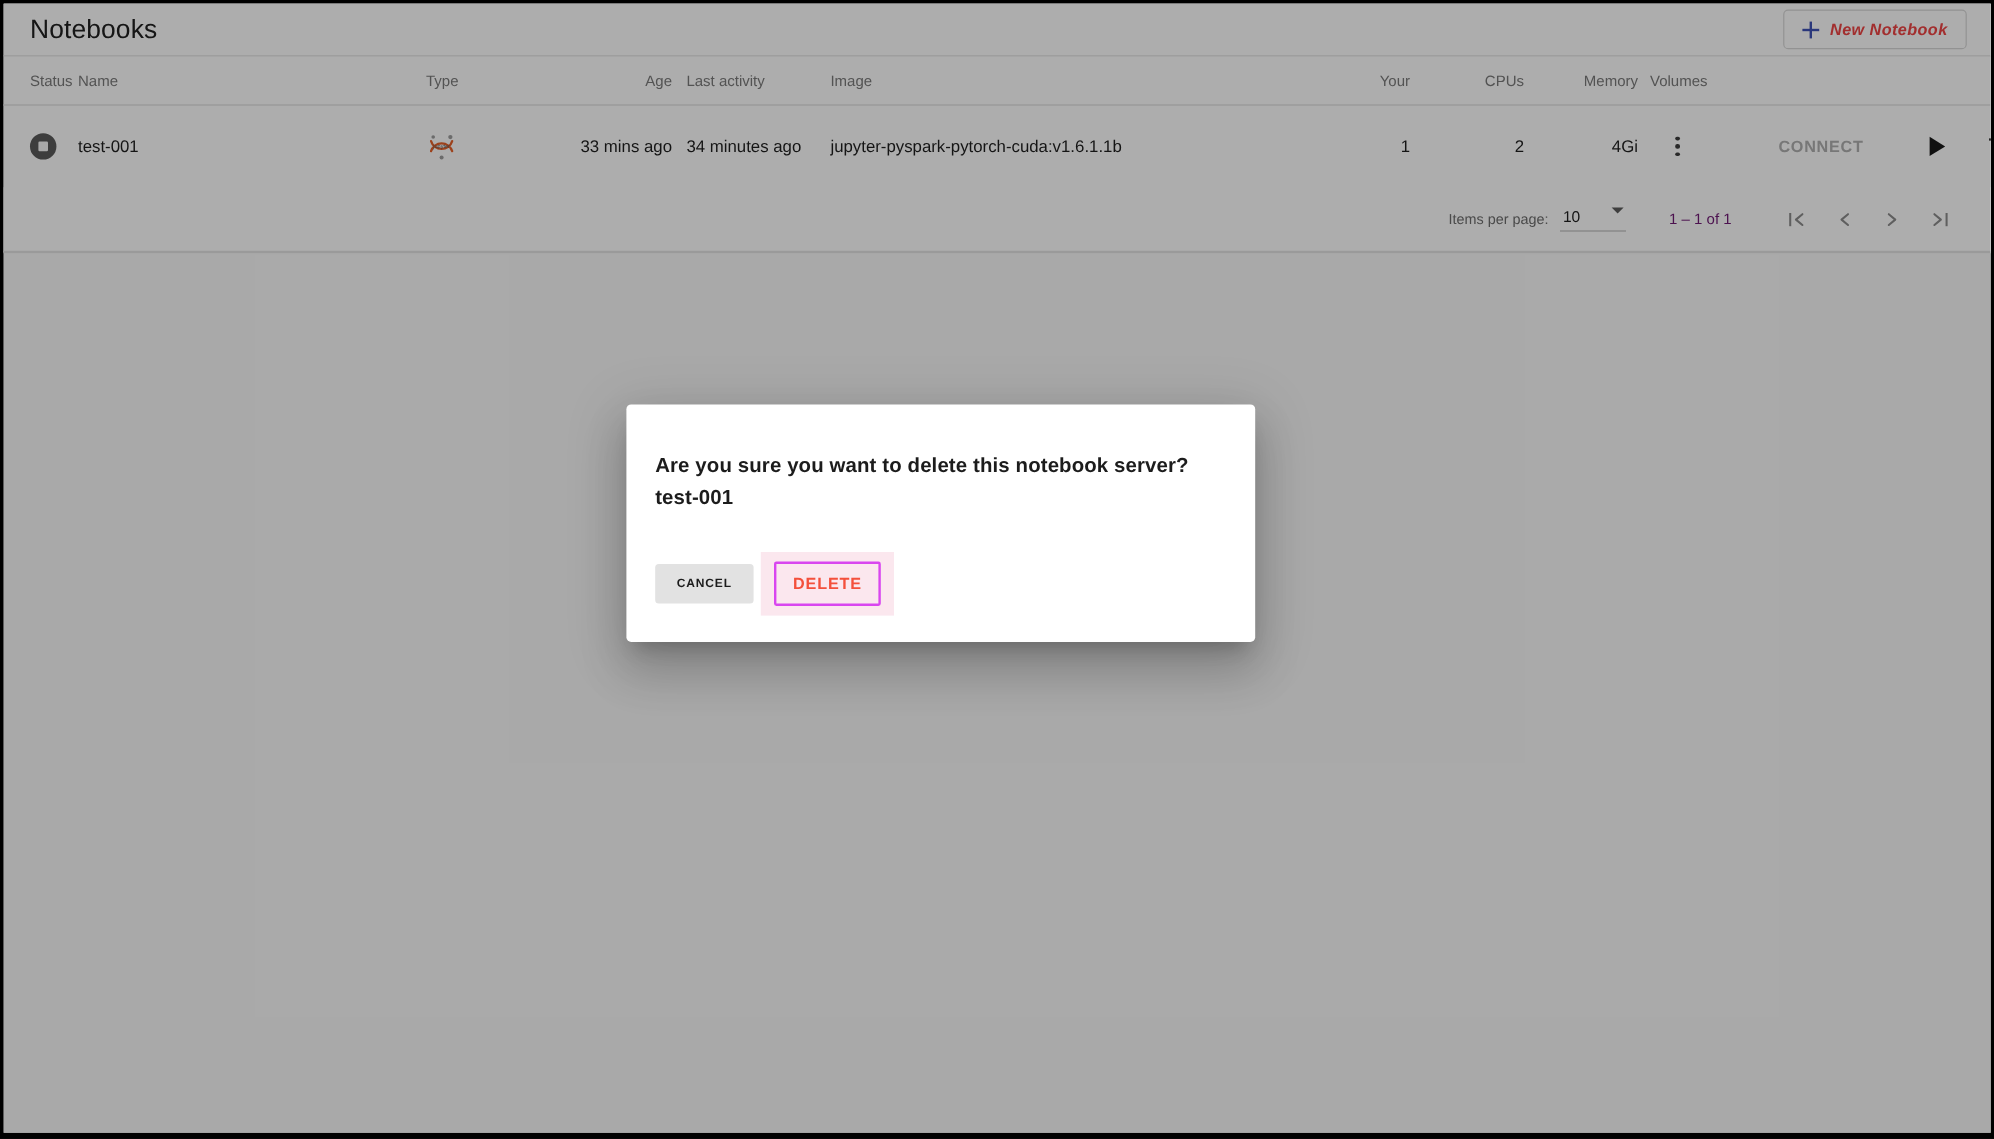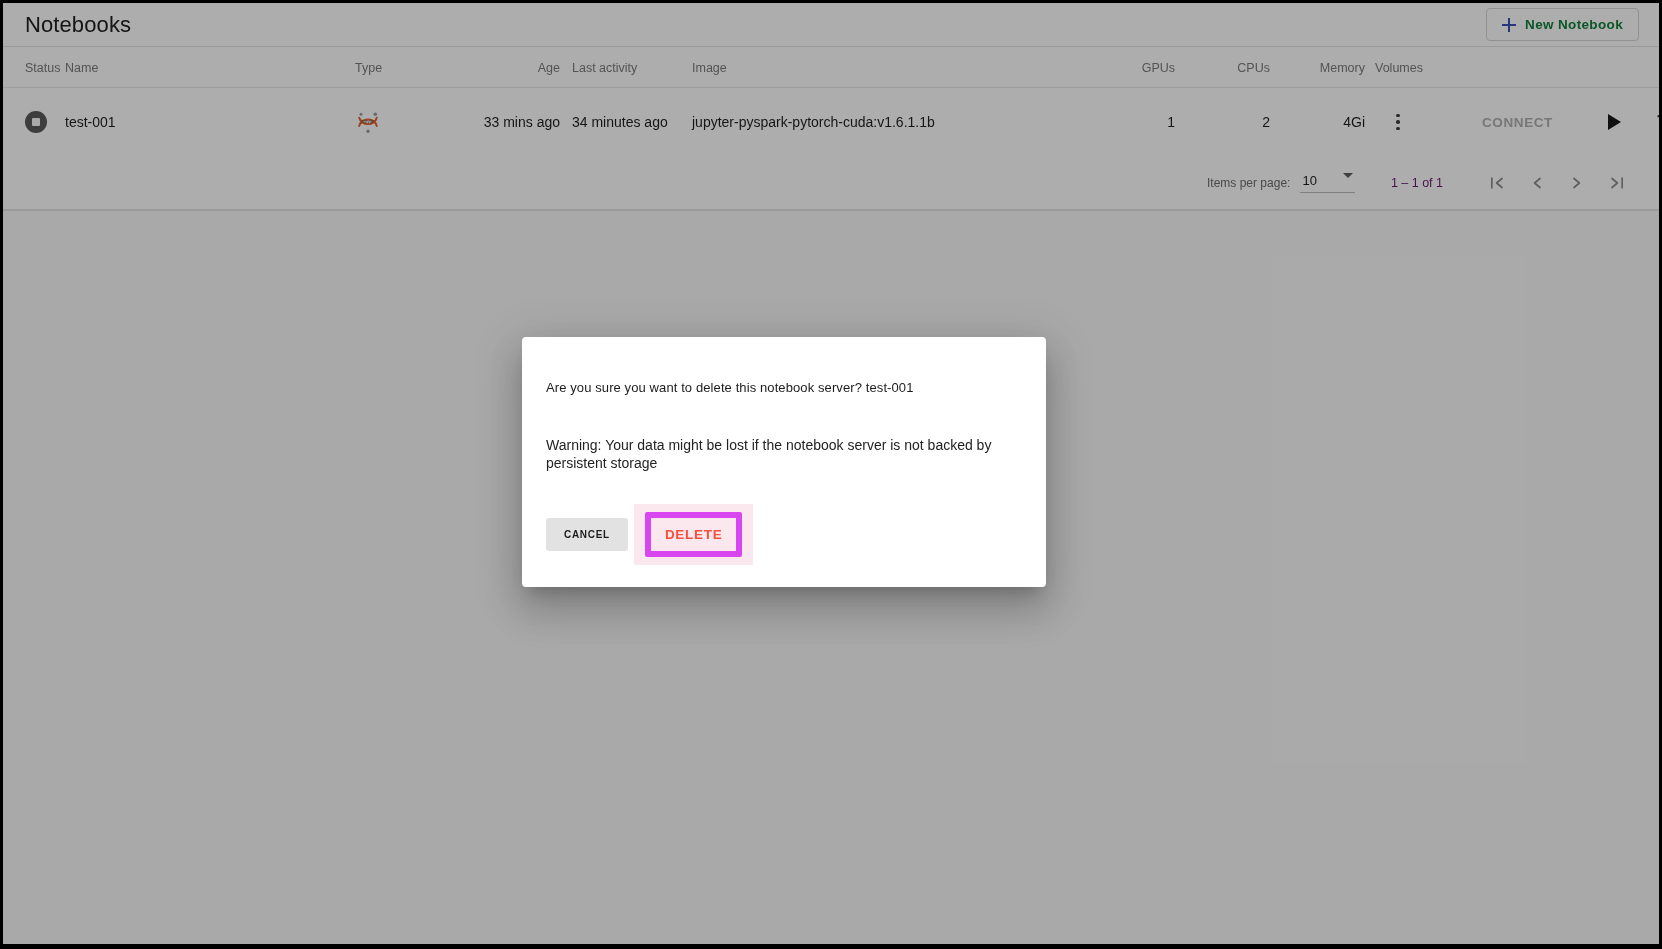--- a/index.html
+++ b/index.html
@@ -43,26 +43,27 @@
   .header-spacer { flex: 1; }
   .new-notebook-btn {
     display: inline-flex;
     align-items: center;
     gap: 9px;
     height: 33px;
     padding: 0 15px;
     border: 1px solid #d8d8d8;
     border-radius: 4px;
     background: #fff;
-    color: #15803d;
+    color: #ef4444;
     font-size: 13.5px;
     font-weight: 600;
     letter-spacing: 0.35px;
     cursor: pointer;
     font-family: "Liberation Sans", sans-serif;
+    font-style: italic;
   }
   .plus-icon {
     display: inline-block;
     width: 14px; height: 14px;
     position: relative;
   }
   .plus-icon::before, .plus-icon::after {
     content: ""; position: absolute; background: #3f51b5;
   }
   .plus-icon::before { left: 0; top: 6px; width: 14px; height: 2px; }
@@ -201,22 +202,22 @@
     width: 524px;
     background: #fff;
     border-radius: 4px;
     box-shadow: 0 11px 15px -7px rgba(0,0,0,.2),
                 0 24px 38px 3px rgba(0,0,0,.14),
                 0 9px 46px 8px rgba(0,0,0,.12);
     z-index: 60;
     padding: 20px 24px 22px 24px;
   }
   .dialog-title {
-    font-size: 13px;
-    font-weight: normal;
+    font-size: 17px;
+    font-weight: bold;
     color: #1c1c1c;
     line-height: 27px;
     letter-spacing: 0.1px;
     margin: 17px 0 0 0;
     padding-right: 8px;
   }
   .dialog-body {
     font-size: 14px;
     color: #232323;
     line-height: 18px;
@@ -242,21 +243,21 @@
     font-family: "Liberation Sans", sans-serif;
   }
   .delete-focus-wrap {
     background: #fbe7ee;
     padding: 8px 11px;
     display: inline-flex;
     margin-left: -2px;
   }
   .btn-delete {
     background: transparent;
-    border: 6px solid #d946ef;
+    border: 2px solid #d946ef;
     border-radius: 2px;
     color: #f4503c;
     font-size: 13.5px;
     font-weight: bold;
     letter-spacing: 0.7px;
     padding: 9px 14px;
     cursor: pointer;
     font-family: "Liberation Sans", sans-serif;
   }
 </style>
@@ -277,21 +278,21 @@
   <div class="table-wrap">
     <table class="nb-table">
       <thead>
         <tr>
           <th class="c-status">Status</th>
           <th class="c-name">Name</th>
           <th class="c-type">Type</th>
           <th class="c-age">Age</th>
           <th class="c-last">Last activity</th>
           <th class="c-image">Image</th>
-          <th class="c-gpus">GPUs</th>
+          <th class="c-gpus">Your</th>
           <th class="c-cpus">CPUs</th>
           <th class="c-memory">Memory</th>
           <th class="c-volumes">Volumes</th>
           <th class="c-actions"></th>
         </tr>
       </thead>
       <tbody>
         <tr>
           <td class="c-status">
             <span class="status-icon">
@@ -373,21 +374,20 @@
           <rect x="14.3" y="4.5" width="1.7" height="11" fill="#8c8c8c"></rect>
         </svg>
       </span>
     </div>
   </div>
 
   <div id="scrim"></div>
 
   <div class="dialog">
     <div class="dialog-title">Are you sure you want to delete this notebook server? test-001</div>
-    <div class="dialog-body">Warning: Your data might be lost if the notebook server is not backed by persistent storage</div>
     <div class="dialog-actions">
       <button class="btn-cancel">CANCEL</button>
       <span class="delete-focus-wrap">
         <button class="btn-delete">DELETE</button>
       </span>
     </div>
   </div>
 
 </div>
 

